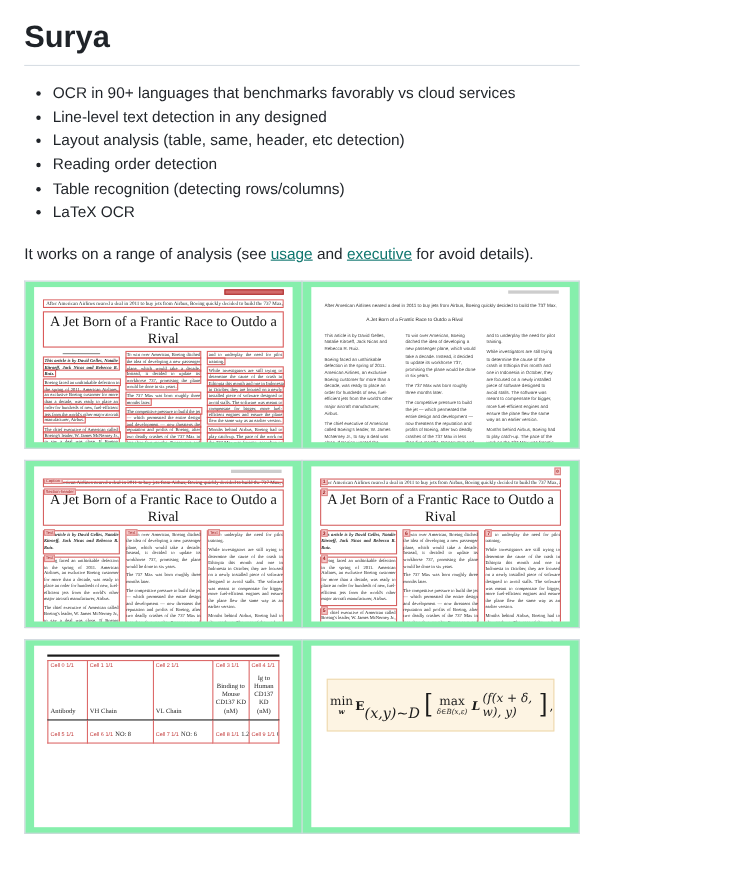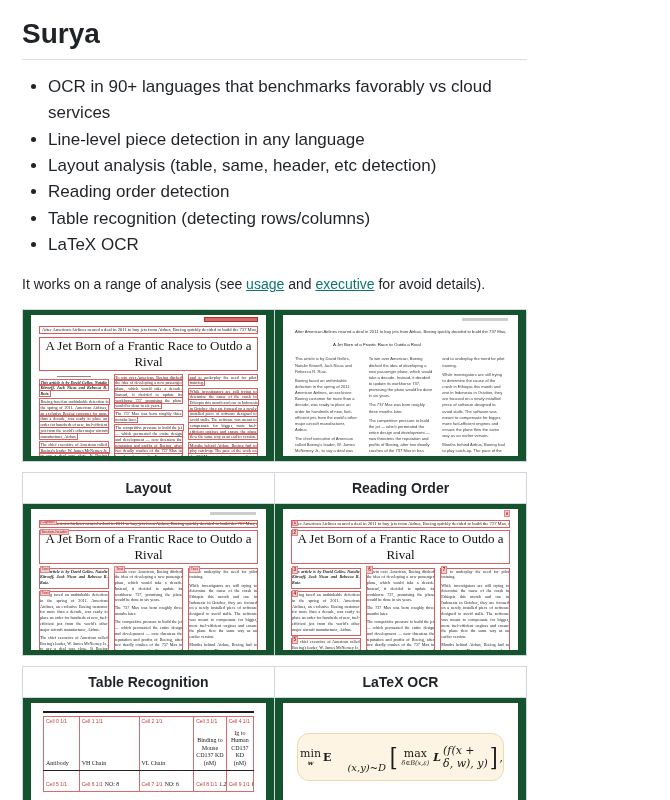--- a/index.html
+++ b/index.html
@@ -10,28 +10,28 @@
   }
   .page { width:549px; height:800px; overflow:hidden; padding:16px 22px 0; }
 
   
   h1.title {
     font-size:28px; line-height:1.25; font-weight:bold; margin:0 0 14px;
     padding-bottom:8px; border-bottom:1px solid #d8dee4; color:#1f2328;
   }
   p.md { font-size:14px; line-height:1.5; margin:12px 0 14px; }
   ul.features { margin:14px 0 16px; padding-left:26px; }
-  ul.features li { font-size:17px; line-height:1.55; margin:0; }
+  ul.features li { font-size:14px; line-height:1.55; margin:0; }
   a.lnk { color:#0f766e; text-decoration:underline; cursor:pointer; }
 
   
   table.mdt { border-collapse:collapse; width:100%; margin:0 0 10px; table-layout:fixed; }
   table.mdt th, table.mdt td { border:1px solid #d0d7de; }
   table.mdt th { font-size:14px; font-weight:600; text-align:center; padding:7px 4px; background:#fff; }
-  td.imgcell { padding:5px 8px; vertical-align:top; background:#14532d; }
+  td.imgcell { padding:5px 8px; vertical-align:top; background:#86efac; }
 
   
   .doc { position:relative; width:100%; background:#fff; overflow:hidden; }
   .doc-news { height:141px; padding:4px 8px; font-family:"Liberation Serif", serif; }
   .np-badge { position:absolute; top:2px; right:8px; width:54px; height:5px;
               background:#d26a6a; border:0.5px solid #b03030; }
   .np-smudge { position:absolute; top:3px; right:10px; width:46px; height:2.5px; background:#cdcdcd; }
   .np-kicker { margin-top:7px; font-size:4.6px; line-height:1.3; color:#222; white-space:nowrap; overflow:hidden; }
   .np-headline { text-align:center; font-size:13px; line-height:1.2; color:#111; margin:3px 0 4px; }
   .np-cols { display:flex; gap:5px; }
@@ -78,42 +78,42 @@
   table.trt tr.hdr td { height:54px; vertical-align:bottom; padding-bottom:3px; border-bottom:1.4px solid #222; }
   .ctag { font-family:"Liberation Sans", sans-serif; font-size:5px; color:#c33c3c; white-space:nowrap; }
   tr.hdr .ctag { position:absolute; top:1px; left:2px; }
   .chead { font-family:"Liberation Serif", serif; font-size:6px; color:#1c1c1c; line-height:1.25; }
   .chead.ctr { text-align:center; }
   .cblk { font-family:"Liberation Serif", serif; font-size:5.8px; color:#1c1c1c; margin-left:2px; white-space:nowrap; }
   table.trt tr.data td { height:11.5px; }
 
   
   .doc-latex { height:165px; padding:30px 14px 0; }
-  .eqbox-cream { background:#fdf4e3; border:1px solid #eed9ae; border-radius:12px; height:48px;
+  .eqbox-cream { background:#fdf4e3; border:1px solid #eed9ae; border-radius:0; height:48px;
                  display:flex; align-items:center; justify-content:center; margin-bottom:15px; }
   .eq { font-family:"DejaVu Serif","Liberation Serif",serif; font-style:italic; font-size:11px;
         color:#1a1a1a; display:flex; align-items:center; }
   .eq .up { font-style:normal; }
   .stack { display:inline-flex; flex-direction:column; align-items:center; line-height:1; margin:0 2px; }
   .stack .top { font-style:normal; }
   .stack .bot { font-size:6.5px; margin-top:0.5px; }
-  .sub { font-size:10px; vertical-align:-2px; align-self:flex-end; margin:0 2px 0 16px; transform:translateY(3px); }
+  .sub { font-size:13px; vertical-align:-2px; align-self:flex-end; margin:0 2px 0 0; transform:translateY(3px); }
   .brak { font-style:normal; font-size:24px; font-weight:300; line-height:0.9; margin:0 1px; transform:scaleX(0.85); }
 </style>
 </head>
 <body>
 
 <div class="page">
 
   <h1 class="title">Surya</h1>
 
 
   <ul class="features">
     <li>OCR in 90+ languages that benchmarks favorably vs cloud services</li>
-    <li>Line-level piece detection in any language</li>
+    <li>Line-level text detection in any designed</li>
     <li>Layout analysis (table, same, header, etc detection)</li>
     <li>Reading order detection</li>
     <li>Table recognition (detecting rows/columns)</li>
     <li>LaTeX OCR</li>
   </ul>
 
   <p class="md"><span>It works on a range of analysis (see </span><a class="lnk">usage</a><span> and </span><a class="lnk">executive</a><span> for avoid details).</span></p>
 
   <table class="mdt">
     <tbody>
@@ -168,24 +168,20 @@
             </div>
           </div>
         </div>
       </td>
     </tr>
   </tbody>
     </table>
 
   <table class="mdt">
     <tbody>
-        <tr>
-      <th>Layout</th>
-      <th>Reading Order</th>
-    </tr>
     <tr>
       <td class="imgcell">
         <div class="doc doc-news">
           <div class="np-smudge"></div>
           <div class="np-kicker blk"><span class="tag">Caption</span><span class="strike">After American Airlines neared a deal in 2011 to buy jets from Airbus, Boeing quickly decided to build the 737 Max, above.</span></div>
           <div class="np-headline blk"><span class="tag">Section-header</span><span>A Jet Born of a Frantic Race to Outdo a Rival</span></div>
           <div class="np-cols">
             <div class="np-col">
               <div class="blk">
                     <span class="tag">Text</span>
@@ -256,24 +252,20 @@
             </div>
           </div>
         </div>
       </td>
     </tr>
   </tbody>
     </table>
 
   <table class="mdt">
     <tbody>
-        <tr>
-      <th>Table Recognition</th>
-      <th>LaTeX OCR</th>
-    </tr>
     <tr>
       <td class="imgcell">
         <div class="doc doc-trec">
           <div class="tr-topline"></div>
           <table class="trt">
             <colgroup>
                   <col style="width:17%">
                   <col style="width:28.5%">
                   <col style="width:26%">
                   <col style="width:15.5%">

